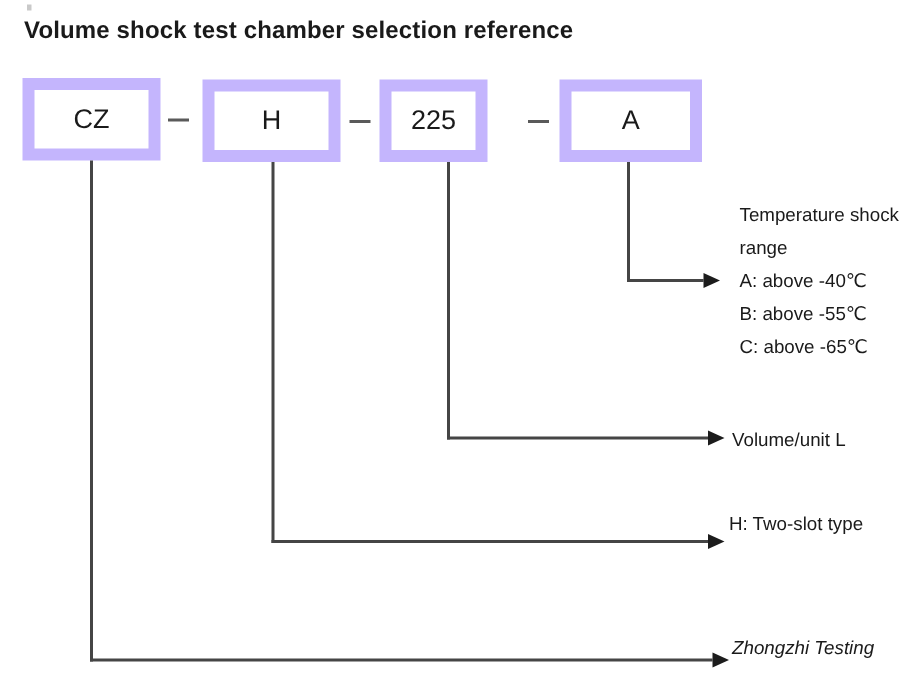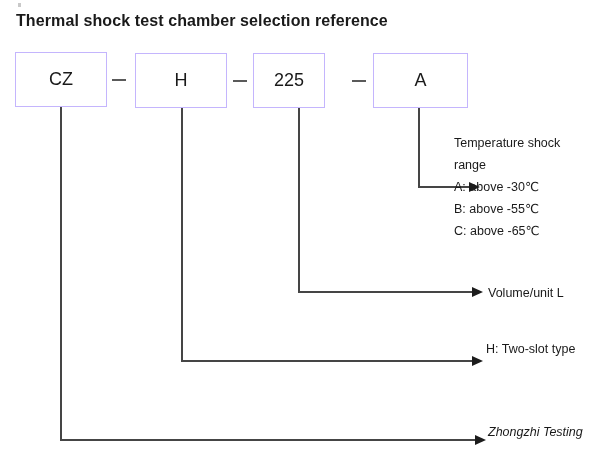--- a/index.html
+++ b/index.html
@@ -29,21 +29,21 @@
     position: absolute;
     left: 18px;
     top: 3px;
     width: 3px;
     height: 4px;
     background: #c9c9c9;
   }
   .mbox {
     position: absolute;
     height: 55px;
-    border: 1px solid #c4b5fd;
+    border: 8px solid #c4b5fd;
     background: #ffffff;
     box-sizing: border-box;
     display: flex;
     align-items: center;
     justify-content: center;
     font-size: 18px;
     color: #1a1a1a;
   }
   .dash {
     position: absolute;
@@ -84,45 +84,45 @@
     font-style: italic;
   }
 </style>
 </head>
 <body>
 
 <div class="canvas">
 
   <div class="speck"></div>
 
-  <div class="title">Thermal shock test chamber selection reference</div>
+  <div class="title">Volume shock test chamber selection reference</div>
 
   <div class="mbox" style="left:15px; top:52px; width:92px;">
     <span>CZ</span>
   </div>
   <div class="dash" style="left:112px; top:79px;"></div>
   <div class="mbox" style="left:135px; top:53px; width:92px;">
     <span>H</span>
   </div>
   <div class="dash" style="left:233px; top:80px;"></div>
   <div class="mbox" style="left:253px; top:53px; width:72px;">
     <span>225</span>
   </div>
   <div class="dash" style="left:352px; top:80px;"></div>
   <div class="mbox" style="left:373px; top:53px; width:95px;">
     <span>A</span>
   </div>
 
   <div class="vline" style="left:418px; top:108px; height:80px;"></div>
   <div class="hline" style="left:418px; top:186px; width:51px;"></div>
   <div class="arrow" style="left:469px; top:182px;"></div>
-  <div class="callout" style="left:454px; top:132px;">
+  <div class="callout" style="left:493px; top:132px;">
     <div>Temperature shock</div>
     <div>range</div>
-    <div>A: above -30℃</div>
+    <div>A: above -40℃</div>
     <div>B: above -55℃</div>
     <div>C: above -65℃</div>
   </div>
 
   <div class="vline" style="left:298px; top:108px; height:185px;"></div>
   <div class="hline" style="left:298px; top:291px; width:174px;"></div>
   <div class="arrow" style="left:472px; top:287px;"></div>
   <div class="callout single" style="left:488px; top:286px;">
     <div>Volume/unit L</div>
   </div>

